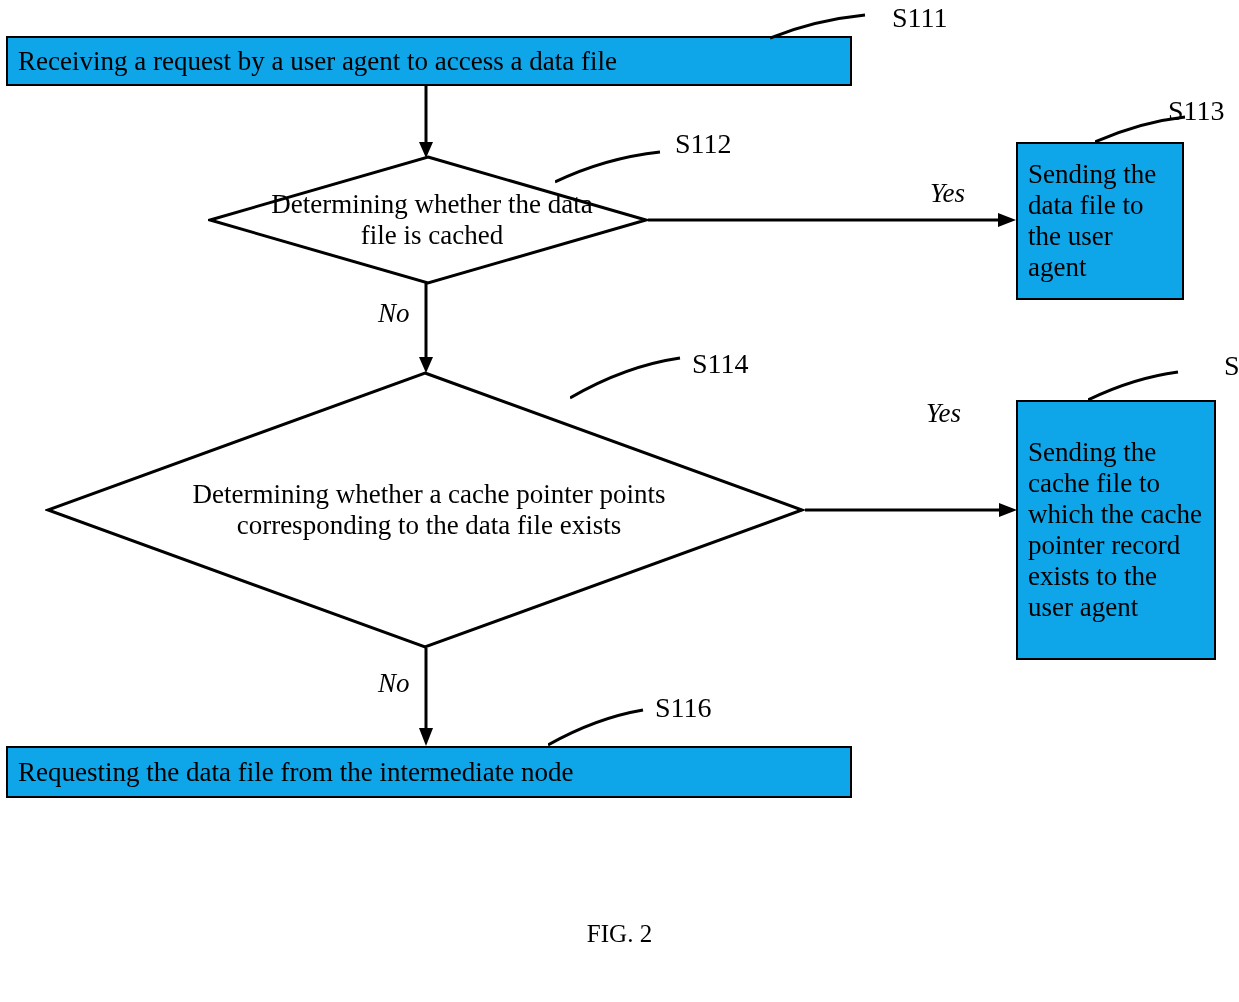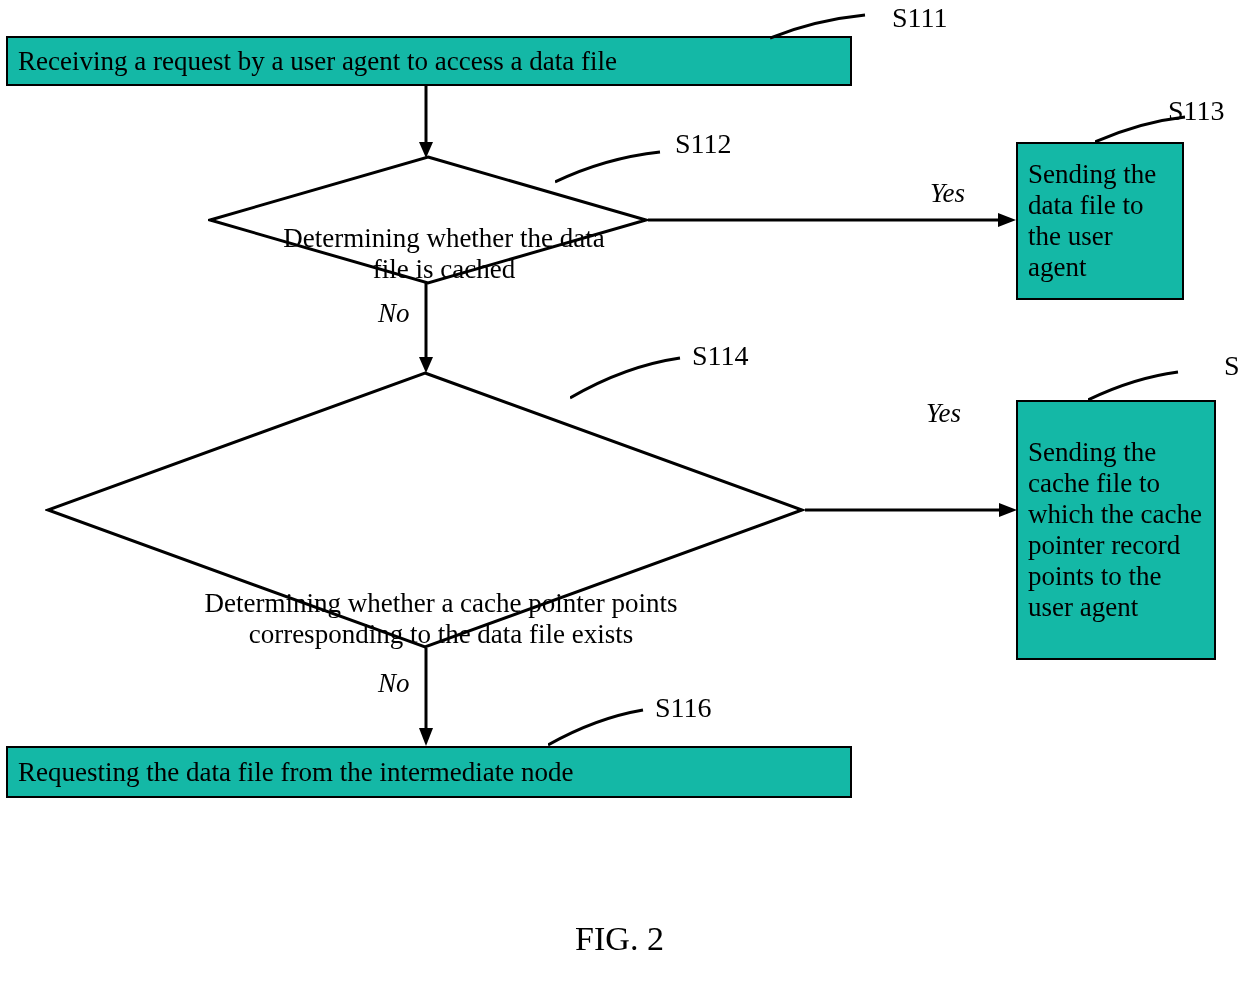--- a/index.html
+++ b/index.html
@@ -6,56 +6,56 @@
     body {
       font-family: "Times New Roman", serif;
       width: 1239px;
       height: 1002px;
       position: relative;
       background: white;
     }
     .box {
       position: absolute;
       border: 2px solid black;
-      background: #14b8a6;
+      background: #0ea5e9;
       display: flex;
       align-items: center;
       justify-content: flex-start;
       padding: 4px 10px;
       font-size: 27px;
     }
     .box.center { justify-content: center; text-align: left; }
     .diamond {
       position: absolute;
     }
     .diamond svg { display: block; }
     .diamond-text {
       position: absolute;
       width: 100%;
       height: 100%;
-      top: 0; left: 16px;
+      top: 0; left: 4px;
       display: flex;
-      align-items: flex-end;
+      align-items: center;
       justify-content: center;
       text-align: center;
       font-size: 27px;
       padding: 0 80px;
       pointer-events: none;
     }
     .label {
       position: absolute;
       font-size: 27px;
       font-style: italic;
     }
     .step-num { position: absolute; font-size: 28px; }
     .leader { position: absolute; }
     .arrow-line { position: absolute; }
     .fig-label {
       position: absolute;
-      font-size: 34px;
+      font-size: 25px;
       left: 50%;
       transform: translateX(-50%);
     }
   </style>
 </head>
 <body>
 
 <div class="box" style="left:6px; top:36px; width:846px; height:50px;">
   <span>Receiving a request by a user agent to access a data file</span>
 </div>
@@ -110,30 +110,30 @@
     <polygon points="380,3 757,140 380,277 3,140" fill="white" stroke="black" stroke-width="3"></polygon>
   </svg>
   <div class="diamond-text" style="padding:0 130px;">
     <span>Determining whether a cache pointer points corresponding to the data file exists</span>
   </div>
 </div>
 
 <svg class="leader" style="left:570px; top:346px; width:115px; height:60px;">
   <path d="M0,52 Q55,20 110,12" fill="none" stroke="black" stroke-width="3"></path>
 </svg>
-<div class="step-num" style="left:692px; top:340px;">S114</div>
+<div class="step-num" style="left:692px; top:348px;">S114</div>
 
 <svg class="arrow-line" style="left:805px; top:500px; width:215px; height:20px;">
   <line x1="0" y1="10" x2="195" y2="10" stroke="black" stroke-width="3"></line>
   <polygon points="212,10 194,3 194,17" fill="black"></polygon>
 </svg>
 <div class="label" style="left:926px; top:398px;">Yes</div>
 
 <div class="box center" style="left:1016px; top:400px; width:200px; height:260px;">
-  <span>Sending the cache file to which the cache pointer record points to the user agent</span>
+  <span>Sending the cache file to which the cache pointer record exists to the user agent</span>
 </div>
 
 <svg class="leader" style="left:1088px; top:362px; width:95px; height:42px;">
   <path d="M0,38 Q45,16 90,10" fill="none" stroke="black" stroke-width="3"></path>
 </svg>
 <div class="step-num" style="left:1224px; top:350px;">S115</div>
 
 <svg class="arrow-line" style="left:416px; top:648px; width:20px; height:100px;">
   <line x1="10" y1="0" x2="10" y2="82" stroke="black" stroke-width="3"></line>
   <polygon points="10,98 3,80 17,80" fill="black"></polygon>

